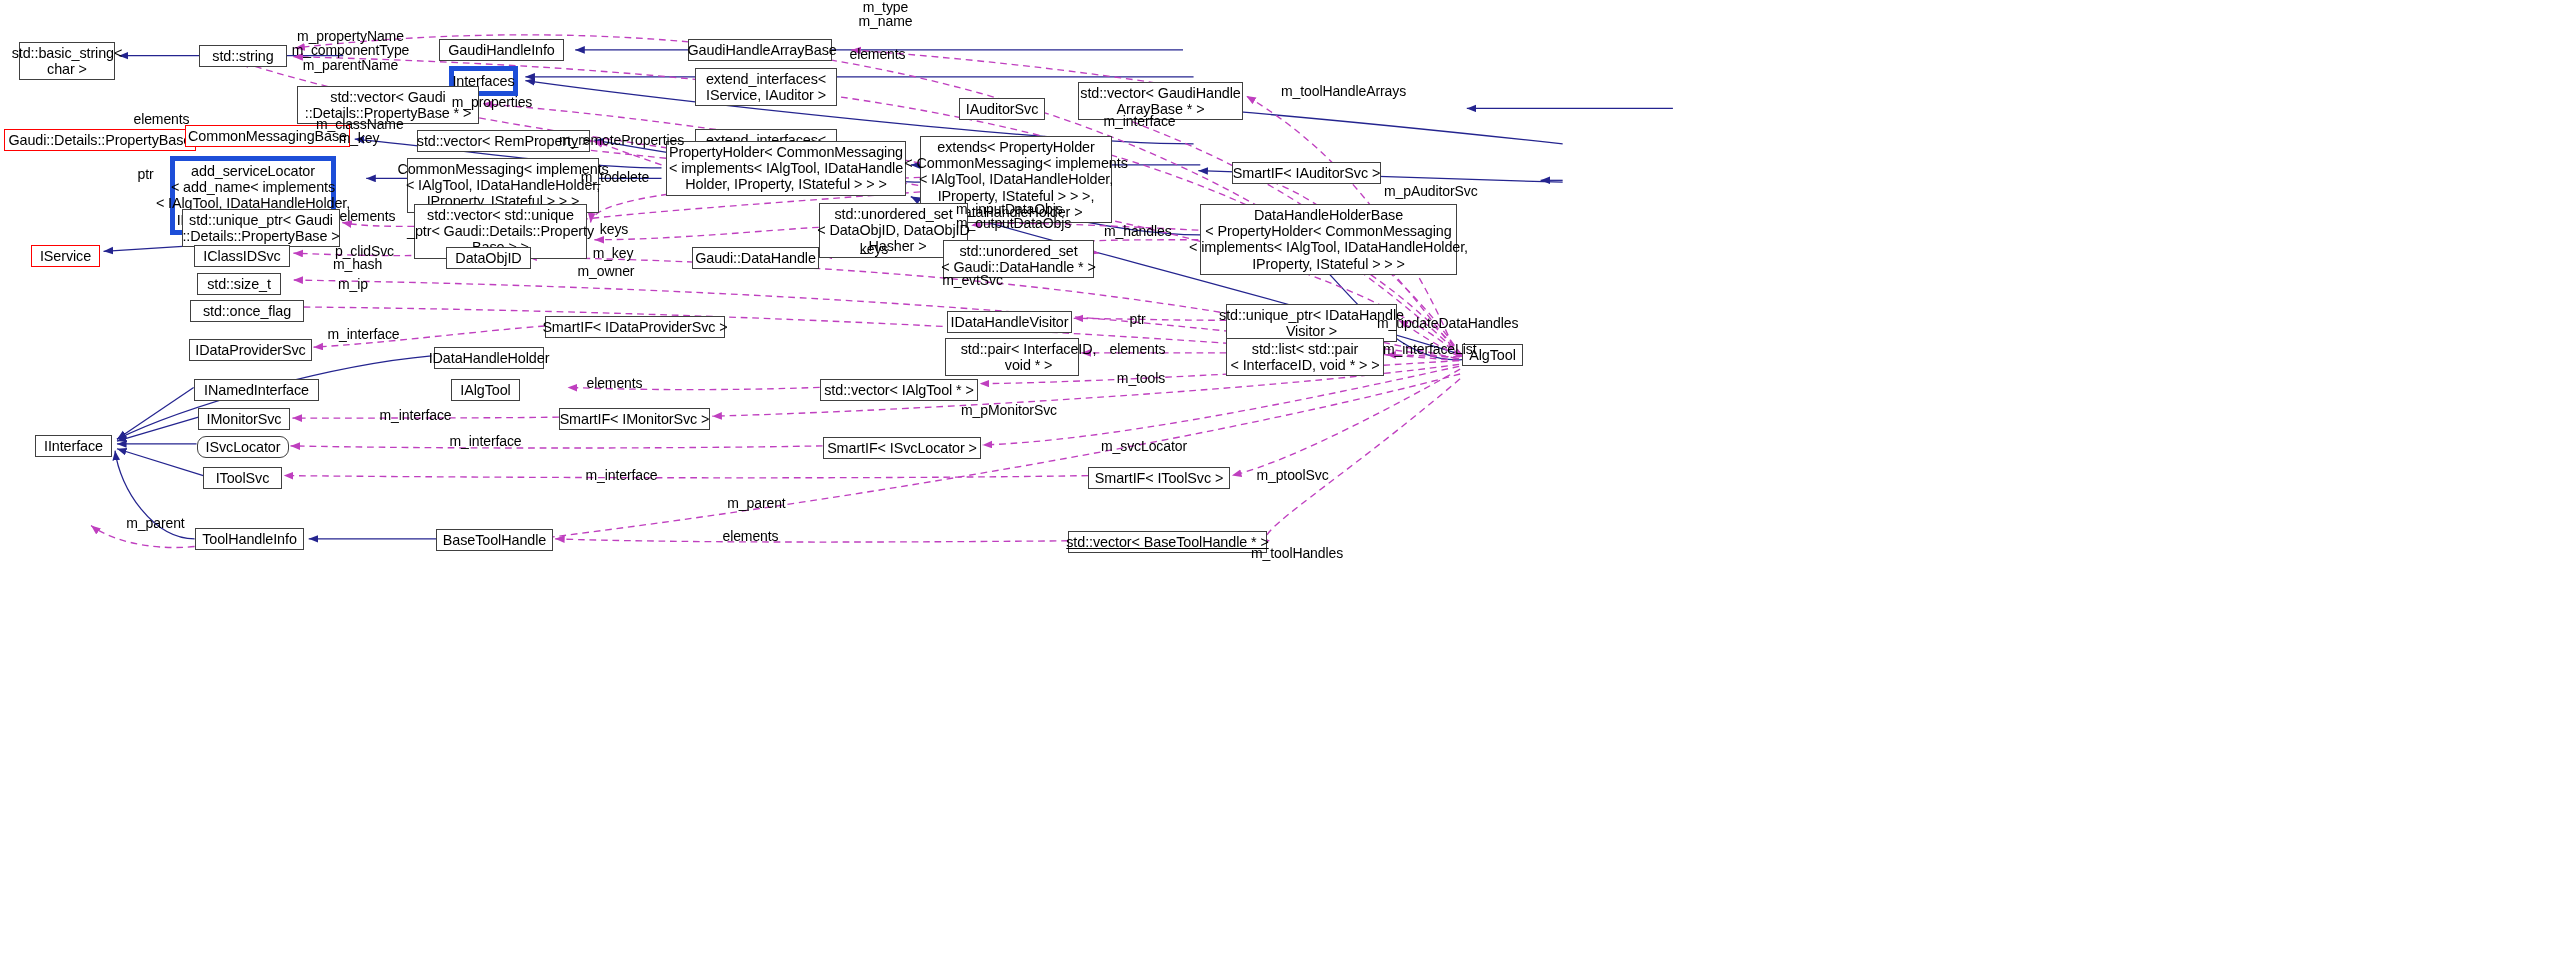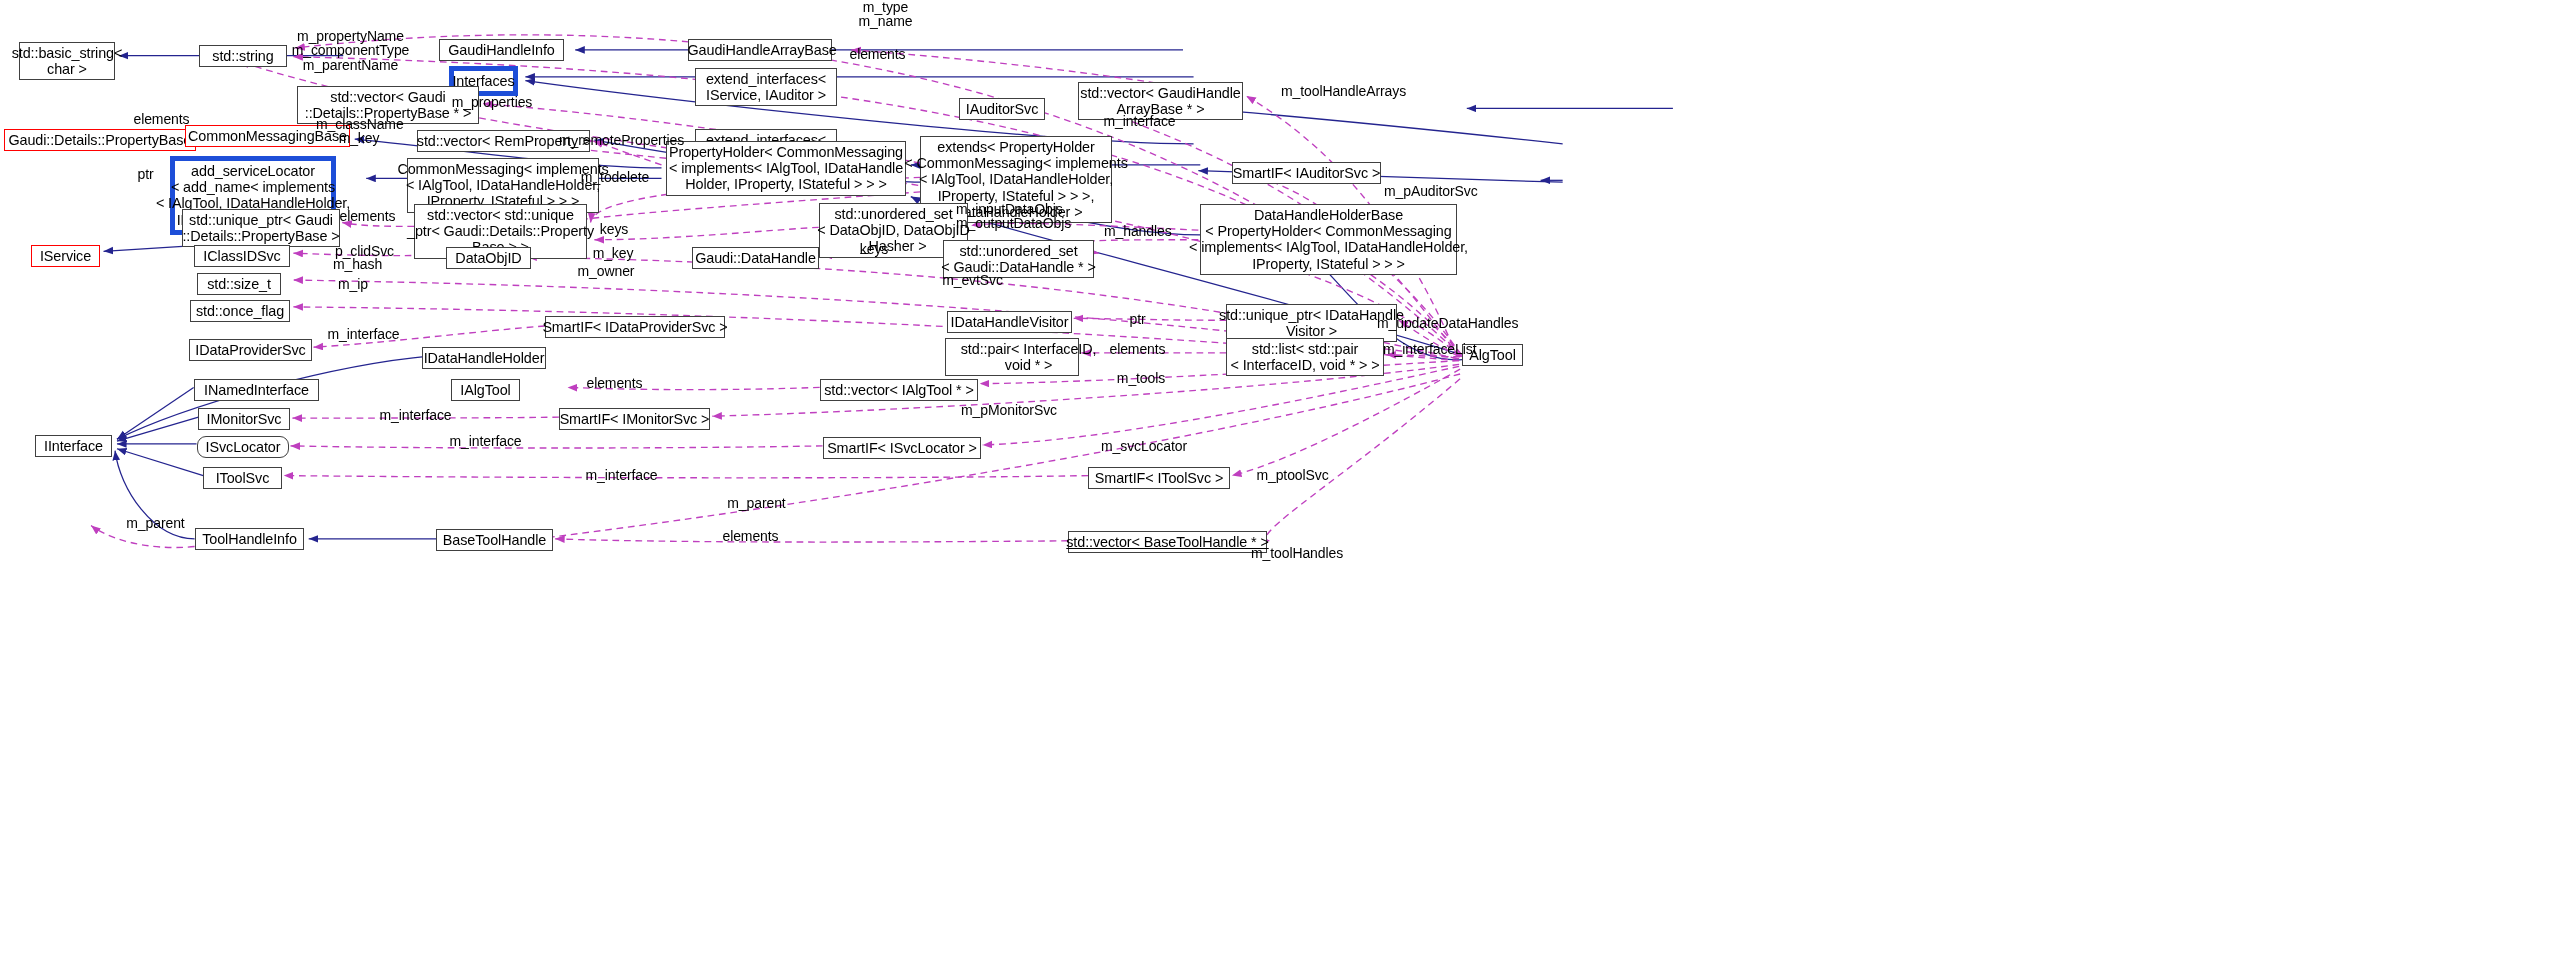--- a/index.html
+++ b/index.html
@@ -170,31 +170,31 @@
       <div class="node" style="left: 819px; top: 203px; width: 149px; min-height: 44px;">std::unordered_set
 &lt; DataObjID, DataObjID
 _Hasher &gt;</div>
       <div class="node" style="left: 943px; top: 240px; width: 151px; min-height: 35px;">std::unordered_set
 &lt; Gaudi::DataHandle * &gt;</div>
       <div class="node red" style="left: 31px; top: 245px; width: 69px; min-height: 21px;">IService</div>
       <div class="node" style="left: 194px; top: 245px; width: 96px; min-height: 21px;">IClassIDSvc</div>
       <div class="node" style="left: 446px; top: 247px; width: 85px; min-height: 21px;">DataObjID</div>
       <div class="node" style="left: 692px; top: 247px; width: 127px; min-height: 21px;">Gaudi::DataHandle</div>
       <div class="node" style="left: 197px; top: 273px; width: 84px; min-height: 21px;">std::size_t</div>
-      <div class="node" style="left: 190px; top: 300px; width: 100px; min-height: 21px;">std::once_flag</div>
+      <div class="node" style="left: 190px; top: 300px; width: 114px; min-height: 21px;">std::once_flag</div>
       <div class="node" style="left: 947px; top: 311px; width: 125px; min-height: 21px;">IDataHandleVisitor</div>
       <div class="node" style="left: 1226px; top: 304px; width: 171px; min-height: 35px;">std::unique_ptr&lt; IDataHandle
 Visitor &gt;</div>
       <div class="node" style="left: 545px; top: 316px; width: 180px; min-height: 21px;">SmartIF&lt; IDataProviderSvc &gt;</div>
       <div class="node" style="left: 189px; top: 339px; width: 123px; min-height: 21px;">IDataProviderSvc</div>
       <div class="node" style="left: 945px; top: 338px; width: 134px; min-height: 35px; padding-left: 37px;">std::pair&lt; InterfaceID,
 void * &gt;</div>
       <div class="node" style="left: 1226px; top: 338px; width: 158px; min-height: 35px;">std::list&lt; std::pair
 &lt; InterfaceID, void * &gt; &gt;</div>
-      <div class="node" style="left: 422px; top: 347px; width: 124px; min-height: 21px;">IDataHandleHolder</div>
+      <div class="node" style="left: 434px; top: 347px; width: 110px; min-height: 21px;">IDataHandleHolder</div>
       <div class="node" style="left: 194px; top: 379px; width: 125px; min-height: 21px;">INamedInterface</div>
       <div class="node" style="left: 451px; top: 379px; width: 69px; min-height: 21px;">IAlgTool</div>
       <div class="node" style="left: 820px; top: 379px; width: 158px; min-height: 21px;">std::vector&lt; IAlgTool * &gt;</div>
       <div class="node" style="left: 198px; top: 408px; width: 92px; min-height: 21px;">IMonitorSvc</div>
       <div class="node" style="left: 559px; top: 408px; width: 151px; min-height: 21px;">SmartIF&lt; IMonitorSvc &gt;</div>
       <div class="node" style="left: 35px; top: 435px; width: 77px; min-height: 21px;">IInterface</div>
       <div class="node" style="left: 197px; top: 436px; width: 92px; min-height: 21px; border-radius: 9px;">ISvcLocator</div>
       <div class="node" style="left: 823px; top: 437px; width: 158px; min-height: 21px;">SmartIF&lt; ISvcLocator &gt;</div>
       <div class="node" style="left: 203px; top: 467px; width: 79px; min-height: 21px;">IToolSvc</div>
       <div class="node" style="left: 1088px; top: 467px; width: 142px; min-height: 21px;">SmartIF&lt; IToolSvc &gt;</div>

